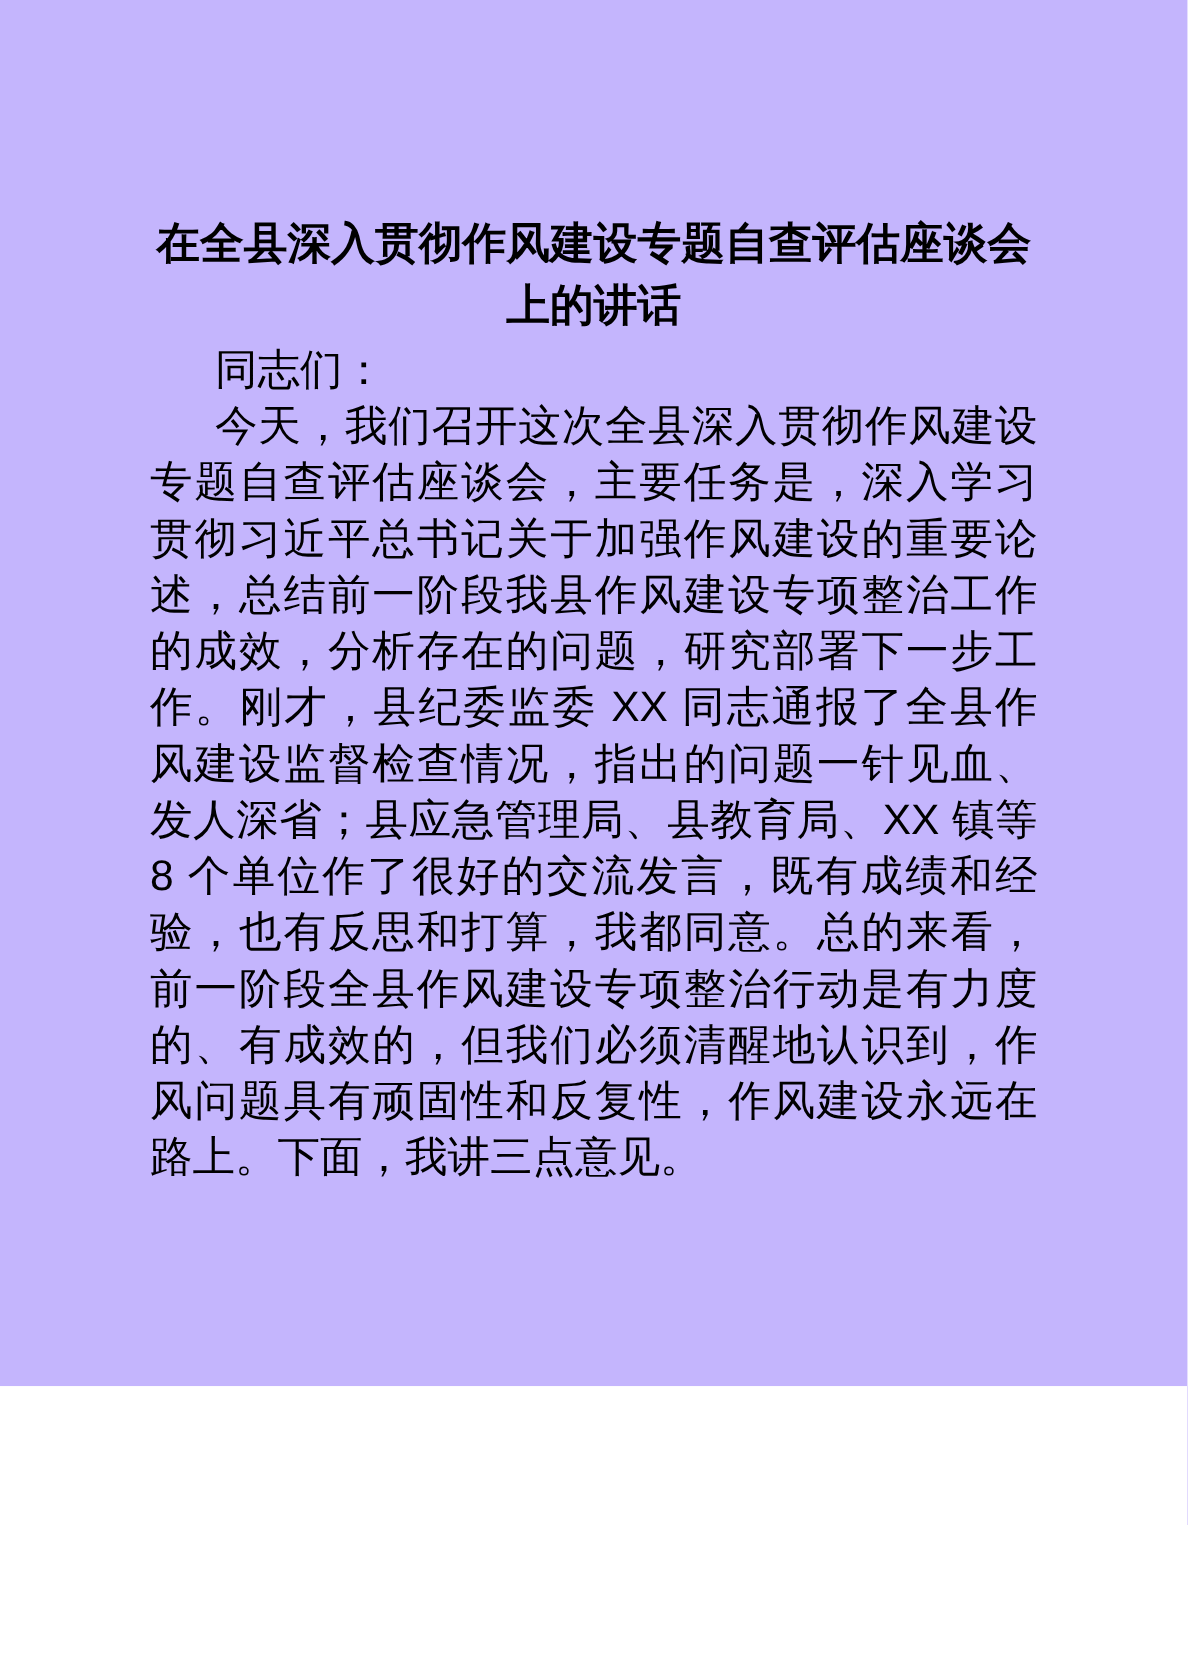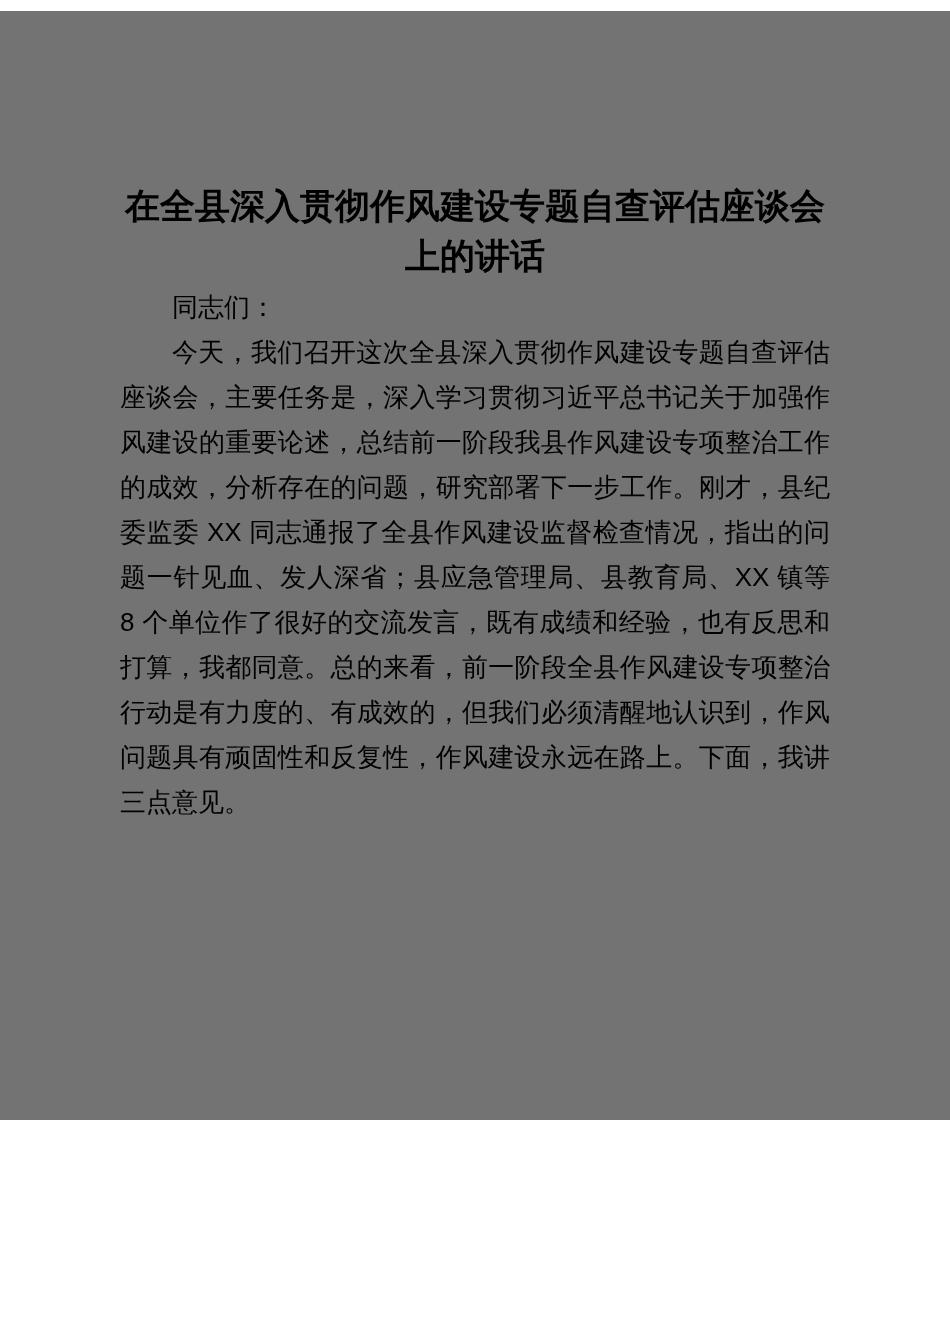--- a/index.html
+++ b/index.html
@@ -5,41 +5,40 @@
   html, body {
     margin: 0;
     padding: 0;
     background: #ffffff;
   }
   .page {
     position: relative;
     width: 950px;
     height: 1109px;
     box-sizing: border-box;
-    background: #737373;
+    background: #c4b5fd;
     color: #000000;
     padding: 170px 120px 0 120px;
     font-family: "Liberation Sans", sans-serif;
     overflow: hidden;
-    margin-top: 11px;
   }
   .doc-title {
     margin: 0 0 4px 0;
     font-size: 35px;
     font-weight: bold;
     line-height: 50px;
     text-align: center;
     letter-spacing: 0;
   }
   .doc-title .title-line {
     display: block;
   }
   .para {
     margin: 0;
-    font-size: 26px;
+    font-size: 34px;
     line-height: 45px;
     text-align: justify;
     text-justify: inter-ideograph;
     text-indent: 52px;
     font-weight: normal;
     word-wrap: break-word;
   }
   .para.heading {
     font-weight: bold;
   }

